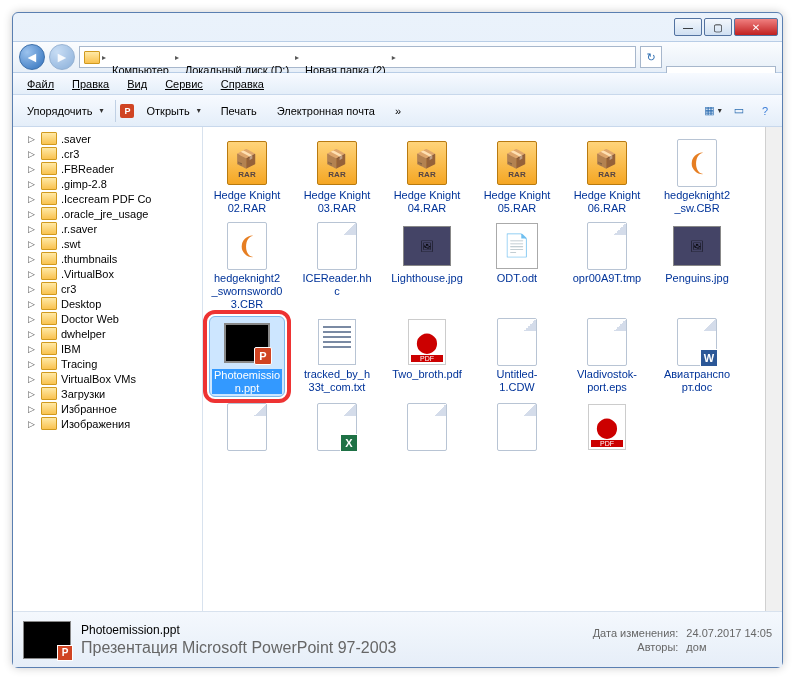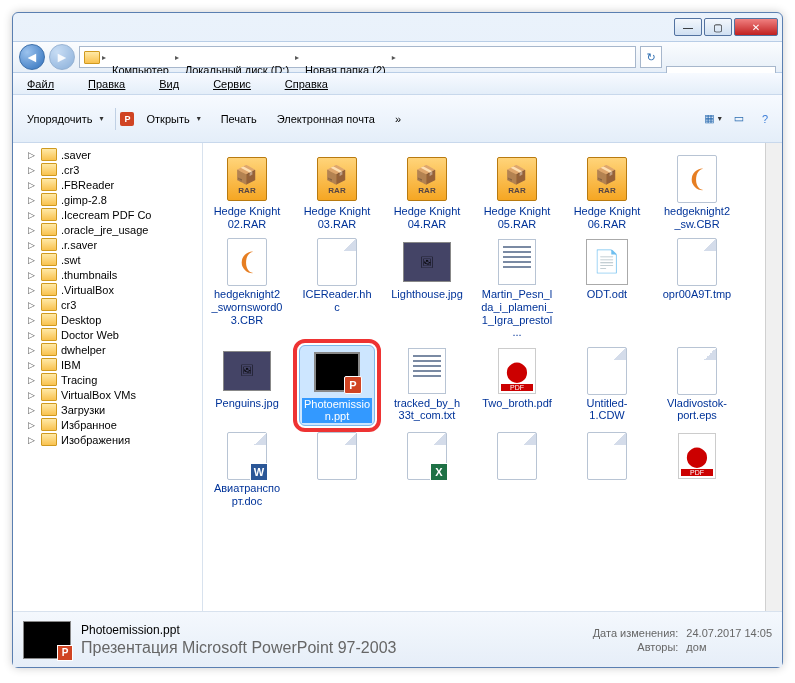--- a/index.html
+++ b/index.html
@@ -10,24 +10,24 @@
 .win-close { background: linear-gradient(#f08080,#c02020); color: #fff; width: 44px; }
 .navbar { height: 32px; background: linear-gradient(#fafcfe,#e7eff8); border-top: 1px solid #b8cde6; border-bottom: 1px solid #b8cde6; display: flex; align-items: center; padding: 0 6px; gap: 4px; }
 .nav-arrow { width: 26px; height: 26px; border-radius: 50%; background: radial-gradient(circle at 30% 30%, #9cc3ee, #2e6fbb); border: 1px solid #3c6faa; color: #fff; display: flex; align-items: center; justify-content: center; font-size: 14px; }
 .nav-fwd { opacity: .5; }
 .breadcrumb { flex: 1; height: 22px; background: #fff; border: 1px solid #a7b7cc; display: flex; align-items: center; padding: 0 4px; gap: 2px; }
 .crumb { padding: 0 4px; display: flex; align-items: center; gap: 3px; margin-top: 26px; }
 .crumb-sep { color: #555; font-size: 8px; }
 .folder-ic { width: 16px; height: 13px; background: linear-gradient(#ffe9a6,#f9c24f); border: 1px solid #d09a1f; border-radius: 1px; display: inline-block; }
 .refresh-box { width: 22px; height: 22px; border: 1px solid #a7b7cc; background: #fff; display: flex; align-items: center; justify-content: center; color: #2b6cb0; }
 .search-box { width: 110px; height: 22px; border: 1px solid #a7b7cc; background: #fff; display: flex; align-items: center; padding: 0 4px; color: #888; font-style: italic; margin-top: 40px; }
-.menubar { height: 22px; background: linear-gradient(#f7faff,#e4eef9); border-bottom: 1px solid #c8d8ec; display: flex; align-items: center; padding: 0 6px; gap: 18px; text-decoration: underline; }
+.menubar { height: 22px; background: linear-gradient(#f7faff,#e4eef9); border-bottom: 1px solid #c8d8ec; display: flex; align-items: center; padding: 0 6px; gap: 2px; text-decoration: underline; }
 .menu-item { padding: 2px 8px; }
 .menu-item u { text-decoration: underline; }
-.toolbar { height: 48px; background: linear-gradient(#f7faff,#e4eef9); border-bottom: 1px solid #c8d8ec; display: flex; align-items: center; padding: 0 6px; gap: 4px; }
+.toolbar { height: 32px; background: linear-gradient(#f7faff,#e4eef9); border-bottom: 1px solid #c8d8ec; display: flex; align-items: center; padding: 0 6px; gap: 4px; }
 .tool-btn { padding: 3px 8px; display: flex; align-items: center; gap: 4px; }
 .tool-dd::after { content: "▾"; font-size: 8px; margin-left: 3px; color: #333; }
 .tool-sep { width: 1px; height: 22px; background: #c0d0e4; }
 .view-icons { margin-left: auto; display: flex; gap: 4px; align-items: center; }
 .view-ic { width: 22px; height: 20px; border: 1px solid transparent; display: flex; align-items: center; justify-content: center; color: #2b6cb0; }
 .content { flex: 1; display: flex; background: #fff; overflow: hidden; }
 .tree { width: 190px; border-right: 1px solid #d8e2ee; overflow-y: auto; padding: 4px 0; }
 .tree-item { display: flex; align-items: center; gap: 4px; padding: 1px 4px 1px 28px; white-space: nowrap; overflow: hidden; text-overflow: ellipsis; position: relative; }
 .tree-exp { position: absolute; left: 14px; width: 9px; height: 9px; font-size: 9px; color: #555; display: flex; align-items: center; justify-content: center; }
 .files { flex: 1; padding: 10px 6px; display: flex; flex-wrap: wrap; align-content: flex-start; gap: 4px 14px; overflow-y: auto; position: relative; }
@@ -268,32 +268,20 @@
           <div class="file-label">ICEReader.hhc</div>
         </div>
         <div class="file-item">
           <div class="file-icon">
             <div class="ic-img">🖼</div>
           </div>
           <div class="file-label">Lighthouse.jpg</div>
         </div>
         <div class="file-item">
           <div class="file-icon">
-            <div class="ic-txt">
-              <div></div>
-              <div></div>
-              <div></div>
-              <div></div>
-              <div></div>
-            </div>
-          </div>
-          <div class="file-label">Martin_Pesn_lda_i_plameni_1_Igra_prestol...</div>
-        </div>
-        <div class="file-item">
-          <div class="file-icon">
             <div class="ic-odt">📄</div>
           </div>
           <div class="file-label">ODT.odt</div>
         </div>
         <div class="file-item">
           <div class="file-icon">
             <div class="ic-doc"></div>
           </div>
           <div class="file-label">opr00A9T.tmp</div>
         </div>

